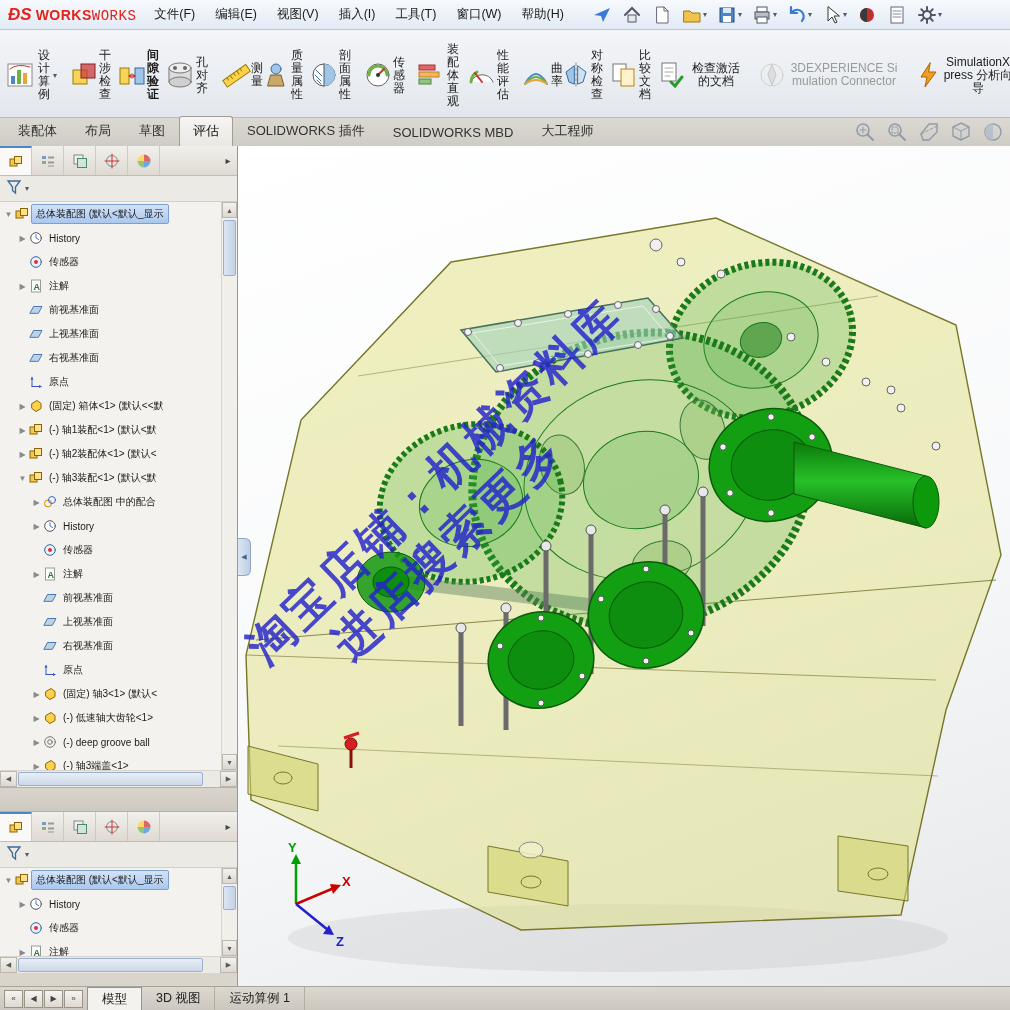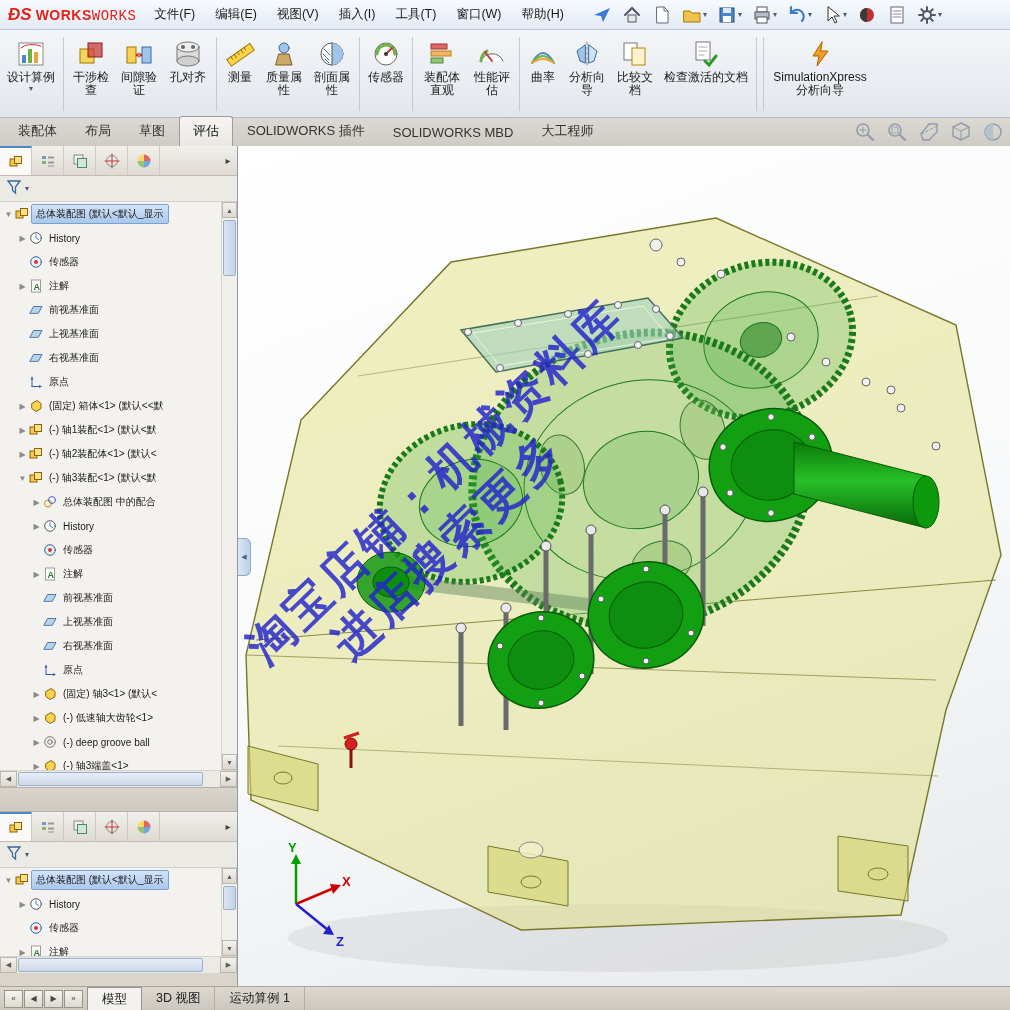--- a/index.html
+++ b/index.html
@@ -15,21 +15,21 @@
   .logo .works { color:#e2231a; font-size:14px; letter-spacing:.5px;font-family:Liberation Mono, monospace; }
   .menus { display:flex; align-items:center; }
   .menu-item { padding:5px 9px; font-size:12.5px; cursor:default; border:1px solid transparent; }
   .quick { display:flex; align-items:center; margin-left:14px; gap:2px; }
   .qbtn { display:inline-flex; align-items:center; padding:2px 3px; border:1px solid transparent; border-radius:2px; }
   .qbtn svg { display:block; }
   .dd { font-size:8px; color:#4a5a70; margin-left:1px; }
 
   
   .cmdmgr { height:88px; flex:0 0 88px; display:flex; align-items:stretch; background:linear-gradient(#f3f5f8,#e3e7ed); border-bottom:1px solid #b5bcc8; padding:3px 2px 2px 2px; overflow:hidden; }
-  .cm-btn { display:flex; flex-direction:column; align-items:center; justify-content:flex-start; padding:3px 2px 1px 2px; border:1px solid transparent; border-radius:2px; flex:0 0 auto; }
+  .cm-btn { display:flex; flex-direction:row; align-items:center; justify-content:flex-start; padding:3px 2px 1px 2px; border:1px solid transparent; border-radius:2px; flex:0 0 auto; }
   .cm-ic { height:34px; display:flex; align-items:center; justify-content:center; }
   .cm-label { font-size:12px; line-height:13px; text-align:center; word-break:break-all; white-space:normal; color:#1a1a1a; }
   .cm-dd { font-size:8px; color:#4a5a70; line-height:9px; }
   .cm-btn.disabled .cm-label { color:#9a9a9a; }
   .cm-btn.disabled .cm-ic { opacity:.45; filter:grayscale(1); }
   .cm-sep { width:1px; background:#c4c9d2; margin:4px 3px; }
 
   
   .tabrow { height:28px; flex:0 0 28px; background:linear-gradient(#dcd9d3,#cfccc5); display:flex; align-items:flex-end; position:relative; }
   .rtabs { display:flex; align-items:flex-end; height:100%; padding-left:4px; }
@@ -196,21 +196,21 @@
       <span class="cm-sep"></span>
       <div class="cm-btn" style="width: 48px;">
         <span class="cm-ic">
           <svg width="30" height="30" viewBox="0 0 30 30" fill="none" stroke-linecap="round">
             <rect x="4" y="10" width="14" height="14" fill="#f7d358" stroke="#9a7d00"></rect>
             <rect x="12" y="4" width="14" height="14" fill="rgba(200,60,60,0.75)" stroke="#8a2020"></rect>
           </svg>
         </span>
         <span class="cm-label">干涉检查</span>
       </div>
-      <div class="cm-btn" style="width: 48px;">
+      <div class="cm-btn" style="width: 48px; font-weight: bold;">
         <span class="cm-ic">
           <svg width="30" height="30" viewBox="0 0 30 30" fill="none" stroke-linecap="round">
             <rect x="3" y="8" width="9" height="16" fill="#f7d358" stroke="#9a7d00"></rect>
             <rect x="18" y="8" width="9" height="16" fill="#9fc5e8" stroke="#3a6a9a"></rect>
             <path d="M12.5 16 h5 M12.5 16 l2 -2 M12.5 16 l2 2 M17.5 16 l-2 -2 M17.5 16 l-2 2" stroke="#c00"></path>
           </svg>
         </span>
         <span class="cm-label">间隙验证</span>
       </div>
       <div class="cm-btn" style="width: 50px;">
@@ -302,21 +302,21 @@
         <span class="cm-label">曲率</span>
       </div>
       <div class="cm-btn" style="width: 48px;">
         <span class="cm-ic">
           <svg width="30" height="30" viewBox="0 0 30 30" fill="none" stroke-linecap="round">
             <path d="M15 3 v24" stroke="#888" stroke-dasharray="3 2"></path>
             <path d="M13 6 L5 12 L8 22 L13 24 z" fill="#9fc5e8" stroke="#3a6a9a"></path>
             <path d="M17 6 L25 12 L22 22 L17 24 z" fill="#cfe2f3" stroke="#3a6a9a"></path>
           </svg>
         </span>
-        <span class="cm-label">分析向导</span>
+        <span class="cm-label">对称检查</span>
       </div>
       <div class="cm-btn" style="width: 48px;">
         <span class="cm-ic">
           <svg width="30" height="30" viewBox="0 0 30 30" fill="none" stroke-linecap="round">
             <rect x="4" y="4" width="13" height="17" fill="#fff" stroke="#777"></rect>
             <rect x="12" y="9" width="13" height="17" fill="#fff2cc" stroke="#b8860b"></rect>
           </svg>
         </span>
         <span class="cm-label">比较文档</span>
       </div>
@@ -324,20 +324,29 @@
         <span class="cm-ic">
           <svg width="30" height="30" viewBox="0 0 30 30" fill="none" stroke-linecap="round">
             <rect x="5" y="3" width="14" height="18" fill="#fff" stroke="#777"></rect>
             <path d="M8 8 h8 M8 12 h8 M8 16 h5" stroke="#aaa"></path>
             <path d="M14 22 l4 4 l7 -9" stroke="#2a9a2a" stroke-width="3"></path>
           </svg>
         </span>
         <span class="cm-label">检查激活的文档</span>
       </div>
       <span class="cm-sep"></span>
+      <div class="cm-btn disabled" style="width: 150px;">
+        <span class="cm-ic">
+          <svg width="30" height="30" viewBox="0 0 30 30" fill="none" stroke-linecap="round">
+            <circle cx="15" cy="15" r="11" fill="#eee" stroke="#aaa"></circle>
+            <path d="M15 5 L19 15 L15 25 L11 15 z" fill="#ccc" stroke="#999"></path>
+          </svg>
+        </span>
+        <span class="cm-label">3DEXPERIENCE Simulation Connector</span>
+      </div>
       <span class="cm-sep"></span>
       <div class="cm-btn" style="width: 106px;">
         <span class="cm-ic">
           <svg width="30" height="30" viewBox="0 0 30 30" fill="none" stroke-linecap="round">
             <path d="M17 3 L8 17 h6 L12 27 L23 12 h-7 z" fill="#f0a020" stroke="#b06000"></path>
           </svg>
         </span>
         <span class="cm-label">SimulationXpress 分析向导</span>
       </div>
     </div>

